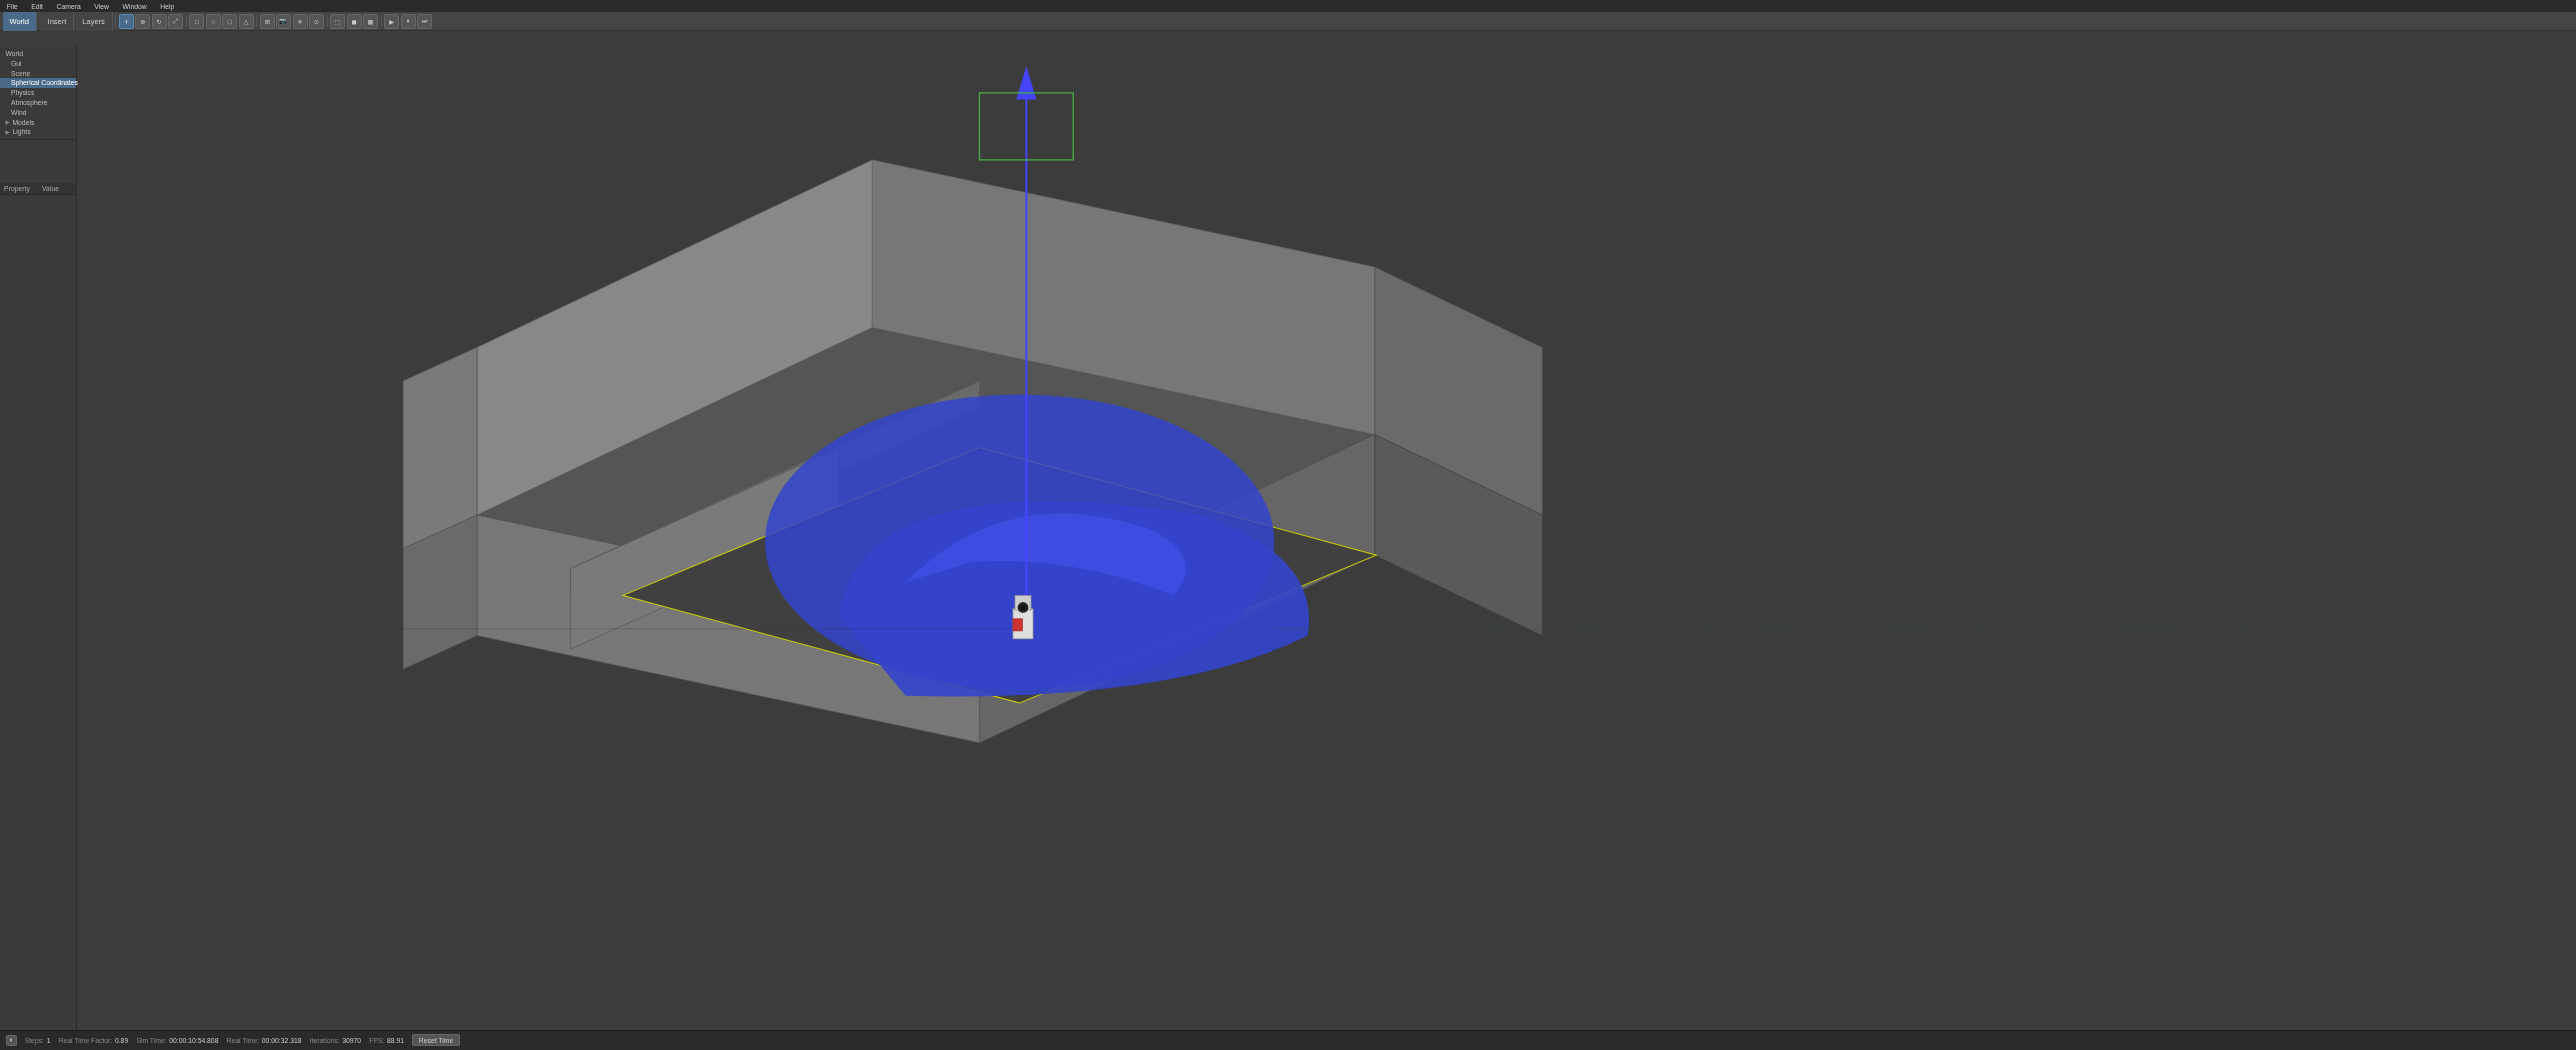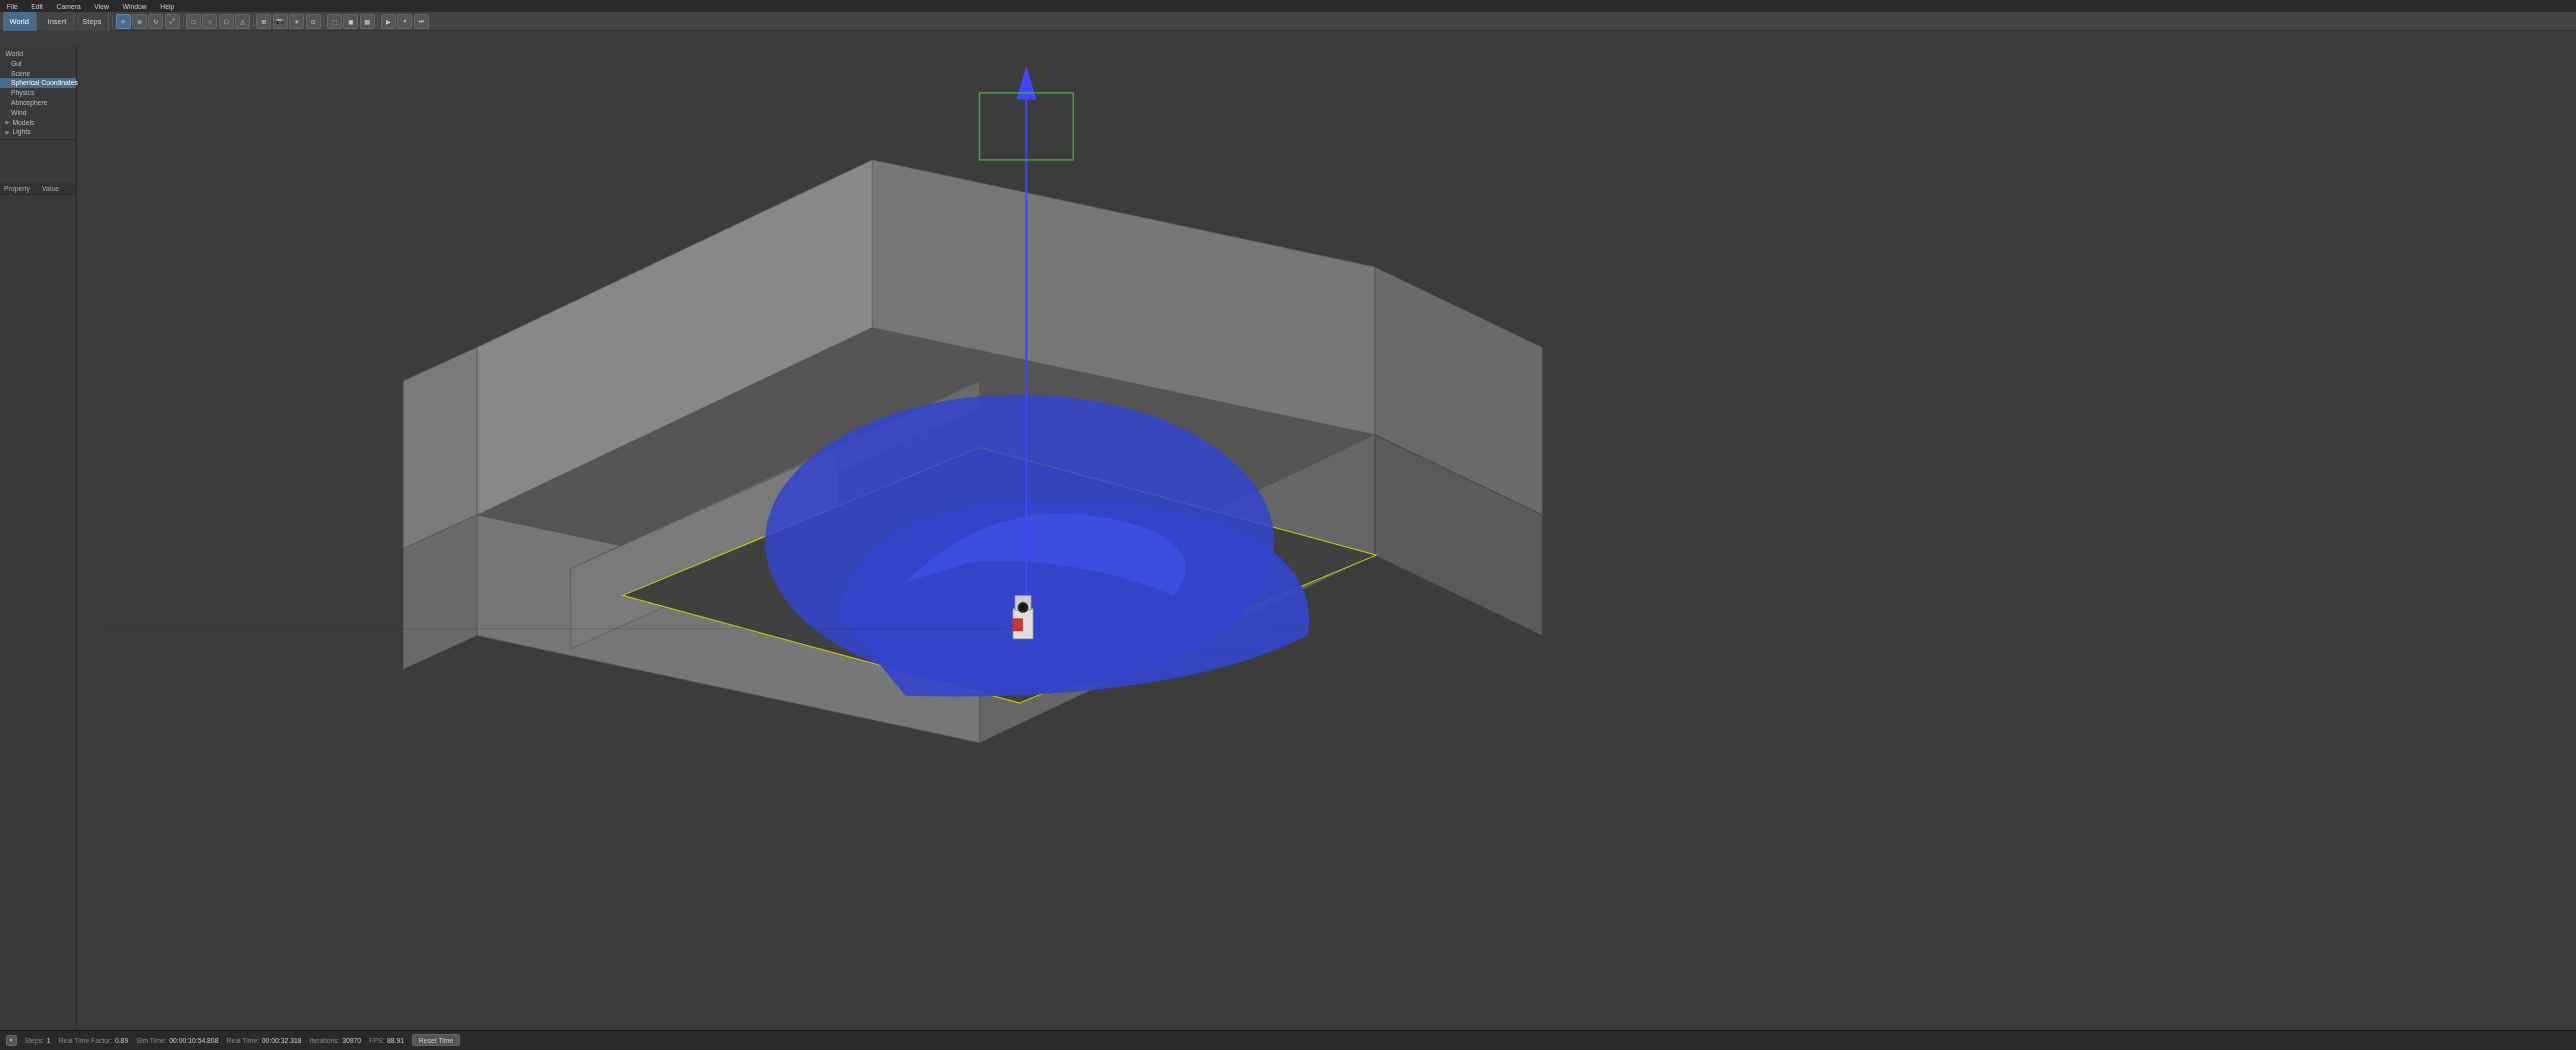--- a/index.html
+++ b/index.html
@@ -209,21 +209,21 @@
   <span class="menu-item">Camera</span>
   <span class="menu-item">View</span>
   <span class="menu-item">Window</span>
   <span class="menu-item">Help</span>
 </div>
 
 <div id="toolbar">
 
   <div class="tab active" style="height:19px; padding: 0 6.8px; font-size:7.5px; color:#fff; background:#4a6a8a; border-radius:1.4px 1.4px 0 0; margin-right:2.7px;">World</div>
   <div class="tab" style="height:19px; padding: 0 6.8px; font-size:7.5px; color:#ccc; background:#444;">Insert</div>
-  <div class="tab" style="height:19px; padding: 0 6.8px; font-size:7.5px; color:#ccc; background:#444;">Steps</div>
+  <div class="tab" style="height:19px; padding: 0 6.8px; font-size:7.5px; color:#ccc; background:#444;">Layers</div>
   <div class="toolbar-sep"></div>
 
   <div class="toolbar-btn active" title="Select">✛</div>
   <div class="toolbar-btn" title="Translate">⊕</div>
   <div class="toolbar-btn" title="Rotate">↻</div>
   <div class="toolbar-btn" title="Scale">⤢</div>
   <div class="toolbar-sep"></div>
   <div class="toolbar-btn">□</div>
   <div class="toolbar-btn">○</div>
   <div class="toolbar-btn">⬡</div>

